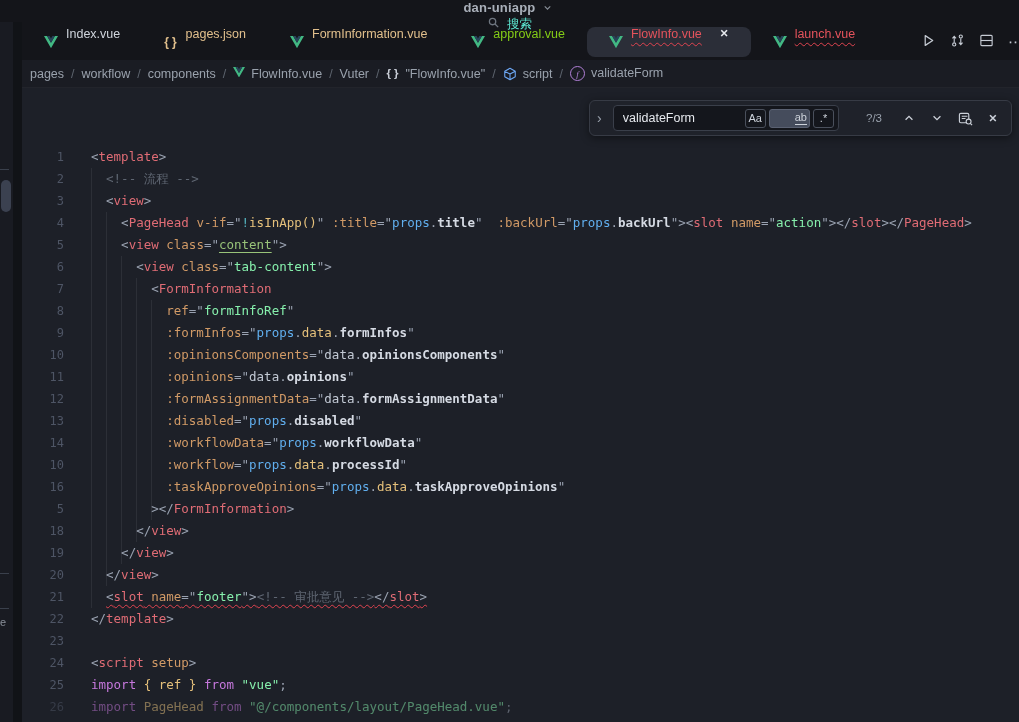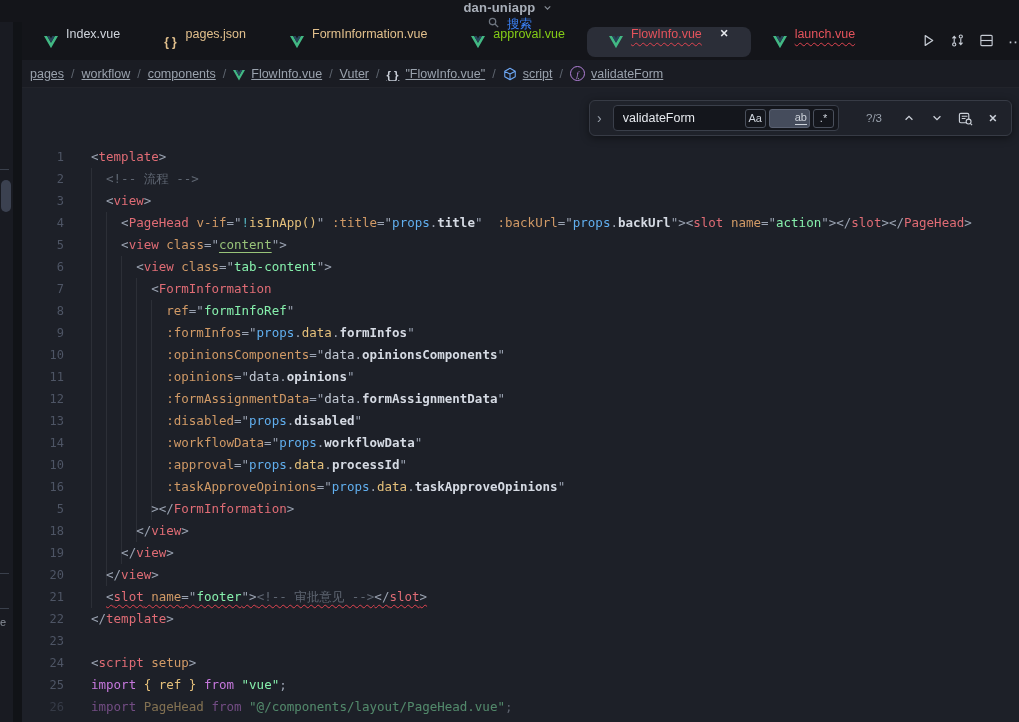--- a/index.html
+++ b/index.html
@@ -9,21 +9,21 @@
     font-family:"Liberation Sans",sans-serif;
     -webkit-font-smoothing:antialiased;
   }
   
   #titlebar{position:absolute;left:0;top:0;width:100%;height:22px;display:flex;align-items:center;z-index:5;flex-direction:column;}
   .proj{display:flex;align-items:center;gap:6px;margin-left:-3px;cursor:pointer;}
   .proj-label{color:#a9afb9;font-size:13px;font-weight:bold;letter-spacing:.2px;}
   .chev svg{display:block;}
   .tsep{width:1px;height:13px;background:#343945;margin:0 16px 0 18px;}
   .tsearch{display:flex;align-items:center;gap:7px;cursor:pointer;}
-  .tsearch-label{color:#3b82f6;font-size:12.5px;}
+  .tsearch-label{color:#5eead4;font-size:12.5px;}
   
   #strip{position:absolute;left:0;top:22px;width:22px;height:700px;background:#191b22;}
   #strip .band{position:absolute;left:13px;top:0;width:9px;height:100%;background:#111317;}
   #strip .frag-line{position:absolute;left:0;width:9px;height:1px;background:#3a404c;}
   #strip .handle{position:absolute;left:1px;top:158px;width:10px;height:32px;background:#3b4150;border-radius:5px;}
   #strip .frag-text{position:absolute;left:0;top:594px;color:#8a909a;font-size:11px;}
   
   #main{position:absolute;left:22px;top:24px;right:0;bottom:0;}
   #tabbar{position:absolute;left:0;top:0;right:0;height:36px;display:flex;align-items:center;}
   #tabs{display:flex;align-items:center;height:36px;}
@@ -31,21 +31,21 @@
   .tab.active{background:#2b2e38;}
   .tab .ticon{display:flex;align-items:center;}
   .tab .braces{color:#e2c08d;font-weight:bold;font-size:12px;letter-spacing:1px;}
   .err-wave{text-decoration-line:underline;text-decoration-style:wavy;text-decoration-color:#e0434f;text-decoration-thickness:1px;text-underline-offset:4px;}
   .tab .close{color:#e8eaee;font-size:10.5px;font-weight:bold;margin-left:10px;}
   #tab-actions{position:absolute;right:0;top:0;height:36px;display:flex;align-items:center;gap:14px;padding-right:2px;margin-right:-7px;}
   .act{display:flex;align-items:center;color:#c6cbd4;cursor:pointer;}
   .act .more-glyph{font-size:15px;color:#c6cbd4;letter-spacing:1px;}
   
   #breadcrumb{position:absolute;left:0;top:36px;right:0;height:28px;background:#1a1c23;display:flex;align-items:center;padding-left:8px;font-size:12.5px;color:#9aa2ad;border-bottom:1px solid rgba(255,255,255,0.04);box-sizing:border-box;}
-  .bc-item{display:flex;align-items:flex-end;gap:6px;cursor:pointer;white-space:nowrap;text-decoration:underline;}
+  .bc-item{display:flex;align-items:flex-start;gap:6px;cursor:pointer;white-space:nowrap;}
   .bc-sep{color:#5d646e;margin:0 7px;}
   .fn-icon{display:inline-flex;align-items:center;justify-content:center;width:13px;height:13px;border:1.2px solid #b180d7;border-radius:50%;color:#b180d7;font-size:9px;font-style:italic;font-family:"Liberation Serif",serif;}
   .bc-braces{color:#c8cdd6;font-weight:bold;font-size:11.5px;letter-spacing:1px;}
   
   #codearea{position:absolute;left:0;top:64px;right:0;bottom:0;background:#1d2028;}
   #lines{position:absolute;left:0;top:58px;right:0;}
   .line{height:22px;line-height:22px;white-space:pre;display:flex;font-family:"DejaVu Sans Mono",monospace;font-size:12.5px;}
   .ln{width:42px;text-align:right;color:#4e5565;flex:none;font-size:12px;user-select:none;}
   .lc{margin-left:27px;}
   .guide{position:absolute;width:1px;background:rgba(255,255,255,0.07);}
@@ -253,21 +253,21 @@
         <div class="line"><span class="ln">5</span><span class="lc"><span class="s-pun">    &lt;</span><span class="s-tag">view</span><span class="s-txt"> </span><span class="s-attr">class</span><span class="s-pun">="</span><span class="s-strU">content</span><span class="s-pun">"&gt;</span></span></div>
         <div class="line"><span class="ln">6</span><span class="lc"><span class="s-pun">      &lt;</span><span class="s-tag">view</span><span class="s-txt"> </span><span class="s-attr">class</span><span class="s-pun">="</span><span class="s-str">tab-content</span><span class="s-pun">"&gt;</span></span></div>
         <div class="line"><span class="ln">7</span><span class="lc"><span class="s-pun">        &lt;</span><span class="s-tag">FormInformation</span></span></div>
         <div class="line"><span class="ln">8</span><span class="lc"><span class="s-txt">          </span><span class="s-attr">ref</span><span class="s-pun">="</span><span class="s-str">formInfoRef</span><span class="s-pun">"</span></span></div>
         <div class="line"><span class="ln">9</span><span class="lc"><span class="s-txt">          </span><span class="s-attr">:formInfos</span><span class="s-pun">="</span><span class="s-blue">props</span><span class="s-pun">.</span><span class="s-yel">data</span><span class="s-pun">.</span><span class="s-prop">formInfos</span><span class="s-pun">"</span></span></div>
         <div class="line"><span class="ln">10</span><span class="lc"><span class="s-txt">          </span><span class="s-attr">:opinionsComponents</span><span class="s-pun">="</span><span class="s-id">data</span><span class="s-pun">.</span><span class="s-prop">opinionsComponents</span><span class="s-pun">"</span></span></div>
         <div class="line"><span class="ln">11</span><span class="lc"><span class="s-txt">          </span><span class="s-attr">:opinions</span><span class="s-pun">="</span><span class="s-id">data</span><span class="s-pun">.</span><span class="s-prop">opinions</span><span class="s-pun">"</span></span></div>
         <div class="line"><span class="ln">12</span><span class="lc"><span class="s-txt">          </span><span class="s-attr">:formAssignmentData</span><span class="s-pun">="</span><span class="s-id">data</span><span class="s-pun">.</span><span class="s-prop">formAssignmentData</span><span class="s-pun">"</span></span></div>
         <div class="line"><span class="ln">13</span><span class="lc"><span class="s-txt">          </span><span class="s-attr">:disabled</span><span class="s-pun">="</span><span class="s-blue">props</span><span class="s-pun">.</span><span class="s-prop">disabled</span><span class="s-pun">"</span></span></div>
         <div class="line"><span class="ln">14</span><span class="lc"><span class="s-txt">          </span><span class="s-attr">:workflowData</span><span class="s-pun">="</span><span class="s-blue">props</span><span class="s-pun">.</span><span class="s-prop">workflowData</span><span class="s-pun">"</span></span></div>
-        <div class="line"><span class="ln">10</span><span class="lc"><span class="s-txt">          </span><span class="s-attr">:approval</span><span class="s-pun">="</span><span class="s-blue">props</span><span class="s-pun">.</span><span class="s-yel">data</span><span class="s-pun">.</span><span class="s-prop">processId</span><span class="s-pun">"</span></span></div>
+        <div class="line"><span class="ln">10</span><span class="lc"><span class="s-txt">          </span><span class="s-attr">:workflow</span><span class="s-pun">="</span><span class="s-blue">props</span><span class="s-pun">.</span><span class="s-yel">data</span><span class="s-pun">.</span><span class="s-prop">processId</span><span class="s-pun">"</span></span></div>
         <div class="line"><span class="ln">16</span><span class="lc"><span class="s-txt">          </span><span class="s-attr">:taskApproveOpinions</span><span class="s-pun">="</span><span class="s-blue">props</span><span class="s-pun">.</span><span class="s-yel">data</span><span class="s-pun">.</span><span class="s-prop">taskApproveOpinions</span><span class="s-pun">"</span></span></div>
         <div class="line"><span class="ln">5</span><span class="lc"><span class="s-pun">        &gt;&lt;/</span><span class="s-tag">FormInformation</span><span class="s-pun">&gt;</span></span></div>
         <div class="line"><span class="ln">18</span><span class="lc"><span class="s-pun">      &lt;/</span><span class="s-tag">view</span><span class="s-pun">&gt;</span></span></div>
         <div class="line"><span class="ln">19</span><span class="lc"><span class="s-pun">    &lt;/</span><span class="s-tag">view</span><span class="s-pun">&gt;</span></span></div>
         <div class="line"><span class="ln">20</span><span class="lc"><span class="s-pun">  &lt;/</span><span class="s-tag">view</span><span class="s-pun">&gt;</span></span></div>
         <div class="line"><span class="ln">21</span><span class="lc"><span>  </span><span class="sq"><span class="s-pun">&lt;</span><span class="s-tag">slot</span><span class="s-txt"> </span><span class="s-attr">name</span><span class="s-pun">="</span><span class="s-str">footer</span><span class="s-pun">"&gt;</span><span class="s-cmt">&lt;!-- 审批意见 --&gt;</span><span class="s-pun">&lt;/</span><span class="s-tag">slot</span><span class="s-pun">&gt;</span></span></span></div>
         <div class="line"><span class="ln">22</span><span class="lc"><span class="s-pun">&lt;/</span><span class="s-tag">template</span><span class="s-pun">&gt;</span></span></div>
         <div class="line"><span class="ln">23</span><span class="lc"></span></div>
         <div class="line"><span class="ln">24</span><span class="lc"><span class="s-pun">&lt;</span><span class="s-tag">script</span><span class="s-txt"> </span><span class="s-attr">setup</span><span class="s-pun">&gt;</span></span></div>
         <div class="line"><span class="ln">25</span><span class="lc"><span class="s-kw">import</span><span class="s-txt"> </span><span class="s-yel">{</span><span class="s-txt"> </span><span class="s-yel">ref</span><span class="s-txt"> </span><span class="s-yel">}</span><span class="s-txt"> </span><span class="s-kw">from</span><span class="s-txt"> </span><span class="s-str">"vue"</span><span class="s-pun">;</span></span></div>

